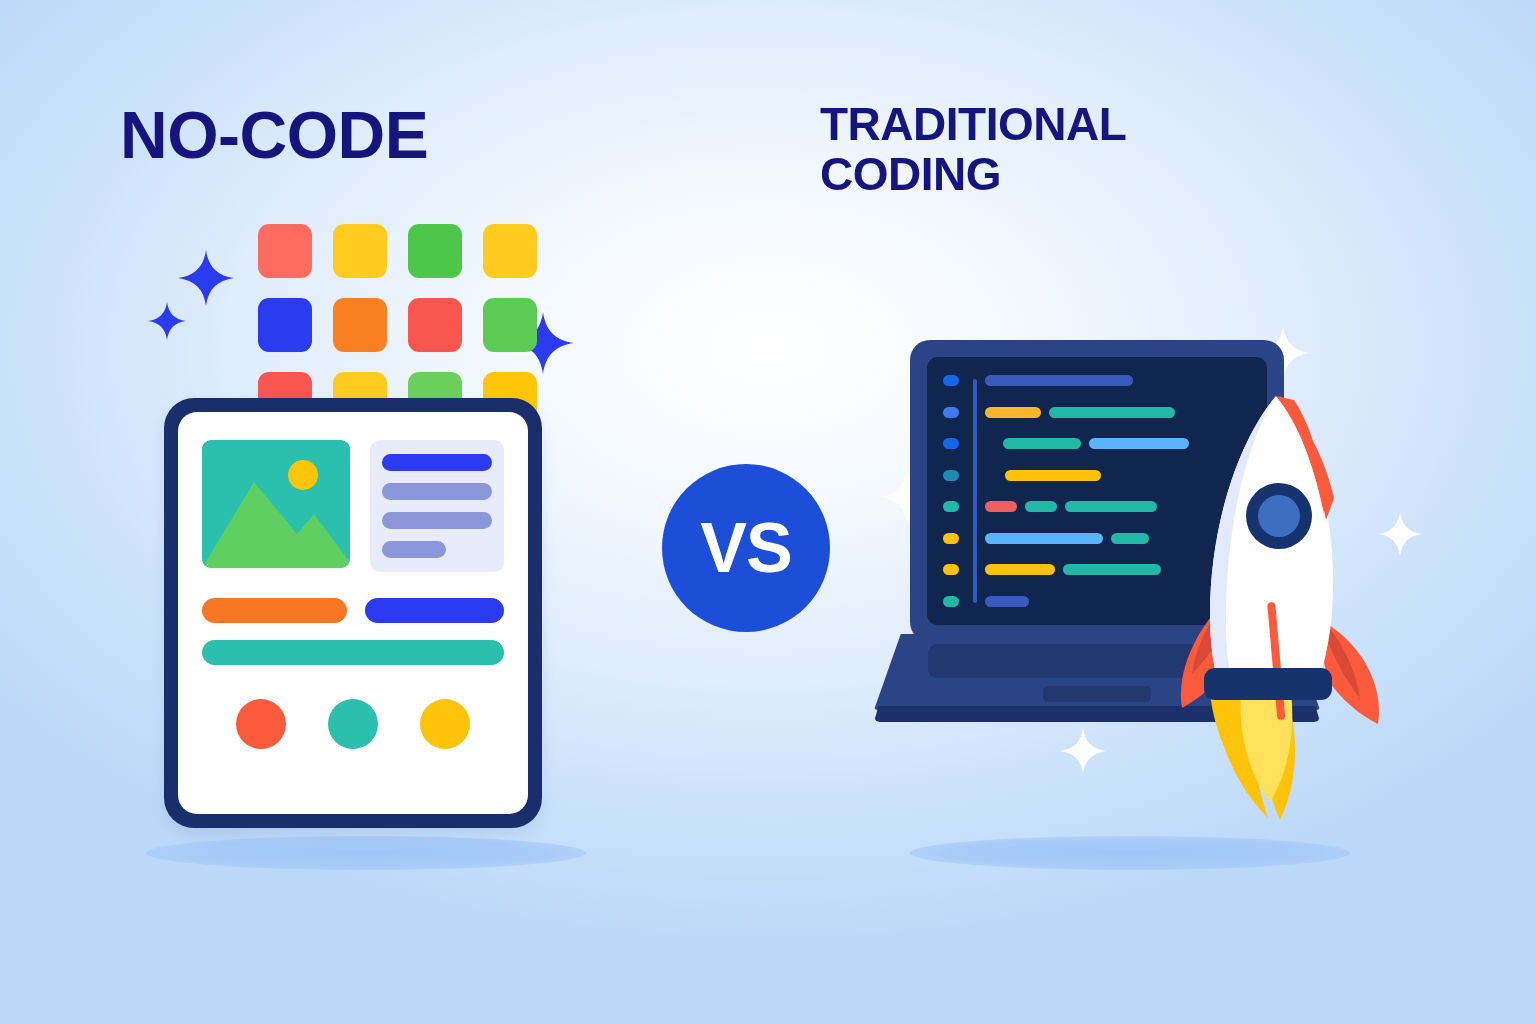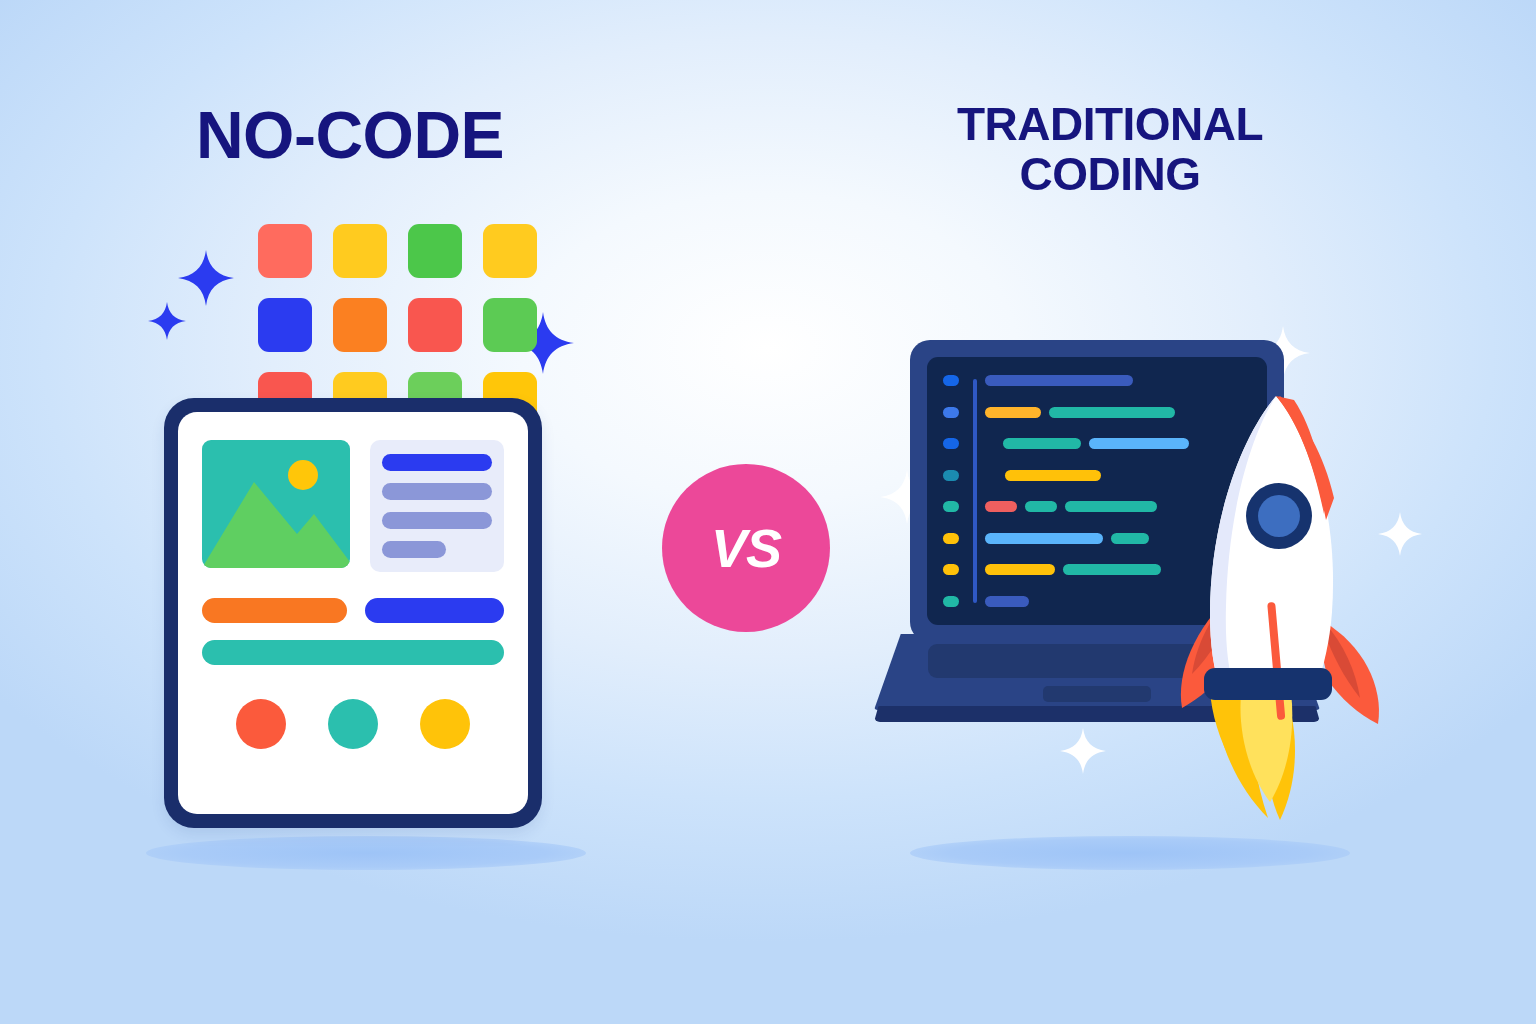--- a/index.html
+++ b/index.html
@@ -12,36 +12,34 @@
   }
 
   .stage { position:absolute; inset:0; }
 
   
   .heading {
     position:absolute;
     color:#16157e;
     font-weight:bold;
     letter-spacing:-0.5px;
-    text-align:center;
     line-height:1.08;
     white-space:pre-line;
   }
   #h-left  { left:120px;  top:100px; width:460px; font-size:66px; }
   #h-right { left:820px;  top:100px; width:580px; font-size:46px; }
 
   
   .vs-badge {
     position:absolute; left:662px; top:464px;
     width:168px; height:168px; border-radius:50%;
-    background:#ec4899;
+    background:#1d4ed8;
     display:flex; align-items:center; justify-content:center;
-    color:#ffffff; font-size:54px; font-weight:bold; letter-spacing:-1px;
+    color:#ffffff; font-size:70px; font-weight:bold; letter-spacing:-1px;
     z-index:30;
-    font-style:italic;
   }
 
   
   .sparkle { position:absolute; }
   .sparkle svg { display:block; width:100%; height:100%; }
 
   
   .ground {
     position:absolute; border-radius:50%;
     background:radial-gradient(ellipse at 50% 50%, #9ec4f7 0%, #a9cbf8 58%, rgba(182,214,250,0) 100%);

